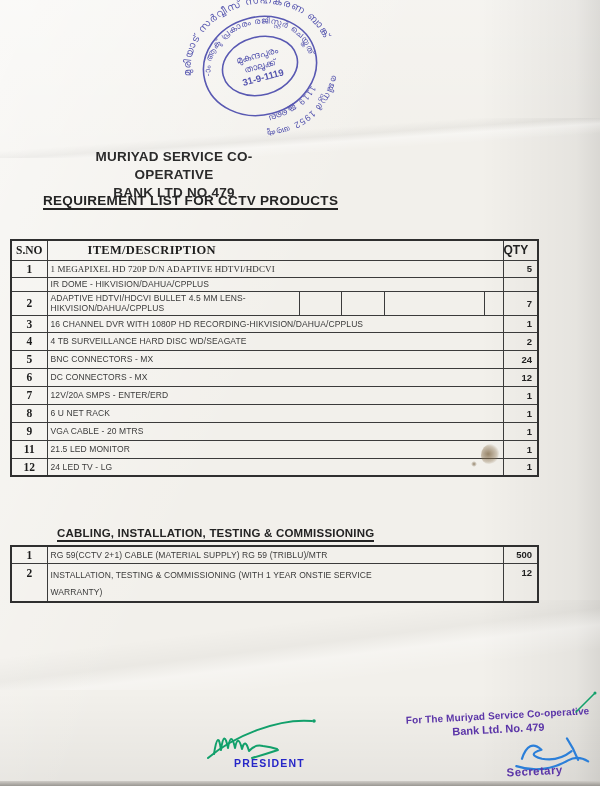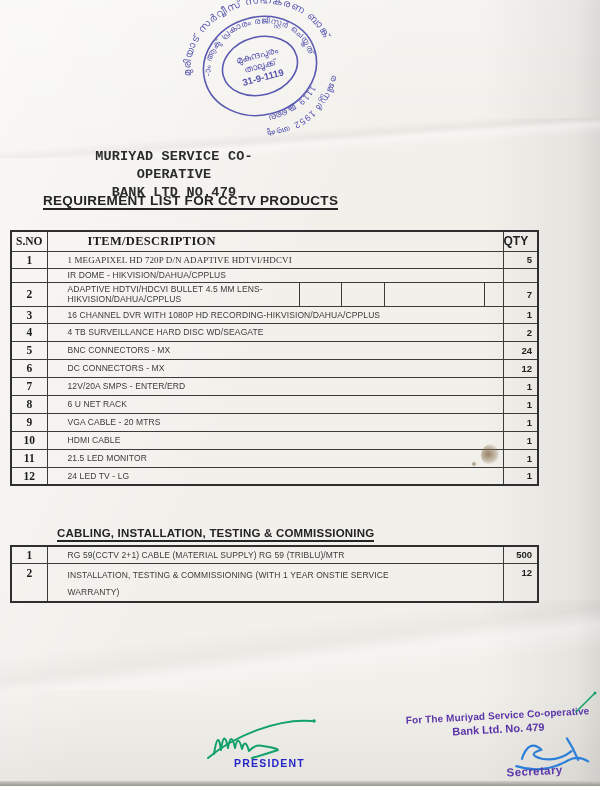--- a/index.html
+++ b/index.html
@@ -17,36 +17,36 @@
       #f2f0eb;
   }
   .crease1{position:absolute;left:0;top:118px;width:600px;height:40px;
     background:linear-gradient(176deg, rgba(0,0,0,0) 40%, rgba(0,0,0,.04) 50%, rgba(255,255,255,.35) 58%, rgba(0,0,0,0) 70%);}
   .crease2{position:absolute;left:0;top:600px;width:600px;height:90px;
     background:linear-gradient(173deg, rgba(0,0,0,0) 35%, rgba(0,0,0,.03) 50%, rgba(255,255,255,.3) 60%, rgba(0,0,0,0) 75%);}
   .scan-edge{position:absolute;left:0;bottom:0;width:600px;height:5px;background:linear-gradient(to bottom,#cfccc7,#9a9792);}
 
   
   .org{position:absolute;left:58px;top:148px;width:232px;text-align:center;
-       font-weight:bold;font-size:13.5px;line-height:18px;color:#2b2b2b;letter-spacing:.2px;font-family:Liberation Mono, monospace;}
+       font-weight:bold;font-size:13.5px;line-height:18px;color:#2b2b2b;letter-spacing:.2px;}
   .doc-title{position:absolute;left:43px;top:193px;font-weight:bold;font-size:13.5px;color:#242424;
        letter-spacing:.3px;border-bottom:2px solid #242424;padding-bottom:0;}
 
   
   table{border-collapse:collapse;table-layout:fixed;}
   .doc-table{position:absolute;left:10px;width:527px;background:transparent;}
   .doc-table td,.doc-table th{border:1px solid #3b3b3b;padding:0;overflow:hidden;}
   .doc-table{border:2px solid #2f2f2f;}
-  #table1{top:230px;border-radius:21px;}
+  #table1{top:239px;border-radius:21px;}
   #table2{top:545px;}
   th.c-sno{font-family:"Liberation Serif",serif;font-size:11.5px;font-weight:bold;color:#1d1d1d;text-align:center;}
   th.c-item{font-family:"Liberation Serif",serif;font-size:12.5px;font-weight:bold;color:#1d1d1d;text-align:left;padding-left:40px;letter-spacing:.3px;}
   th.c-qty{font-size:12px;font-weight:bold;color:#222;text-align:left;}
   td.sno{font-family:"Liberation Serif",serif;font-size:11.5px;font-weight:bold;color:#1d1d1d;text-align:center;vertical-align:middle;}
-  td.item{font-size:8.5px;color:#3a3a3a;padding-left:20px;vertical-align:middle;letter-spacing:.1px;}
+  td.item{font-size:8.5px;color:#3a3a3a;padding-left:3px;vertical-align:middle;letter-spacing:.1px;}
   td.item.serif{font-family:"Liberation Serif",serif;font-size:9px;color:#333;}
   td.qty{font-size:9.5px;font-weight:bold;color:#222;text-align:right;padding-right:5px;vertical-align:middle;}
   tr.h20{height:20px;} tr.h17{height:17px;} tr.h14{height:14px;margin-left:32px;} tr.h24{height:24px;} tr.h18{height:18px;} tr.h34{height:34px;}
   td.rel{position:relative;}
   .vline{position:absolute;top:0;bottom:0;width:1px;background:#3b3b3b;}
   .two-line{line-height:10px;padding-top:1px;}
   td.vtop{vertical-align:top;padding-top:3px;}
   .wrap2{line-height:17px;}
 
   
@@ -170,25 +170,20 @@
       <td class="sno">8</td>
       <td class="item">6 U NET RACK</td>
       <td class="qty">1</td>
     </tr>
     <tr class="h18">
       <td class="sno">9</td>
       <td class="item">VGA CABLE - 20 MTRS</td>
       <td class="qty">1</td>
     </tr>
     <tr class="h18">
-      <td class="sno">10</td>
-      <td class="item">HDMI CABLE</td>
-      <td class="qty">1</td>
-    </tr>
-    <tr class="h18">
       <td class="sno">11</td>
       <td class="item">21.5 LED MONITOR</td>
       <td class="qty">1</td>
     </tr>
     <tr class="h18">
       <td class="sno">12</td>
       <td class="item">24 LED TV - LG</td>
       <td class="qty">1</td>
     </tr>
   </tbody>

